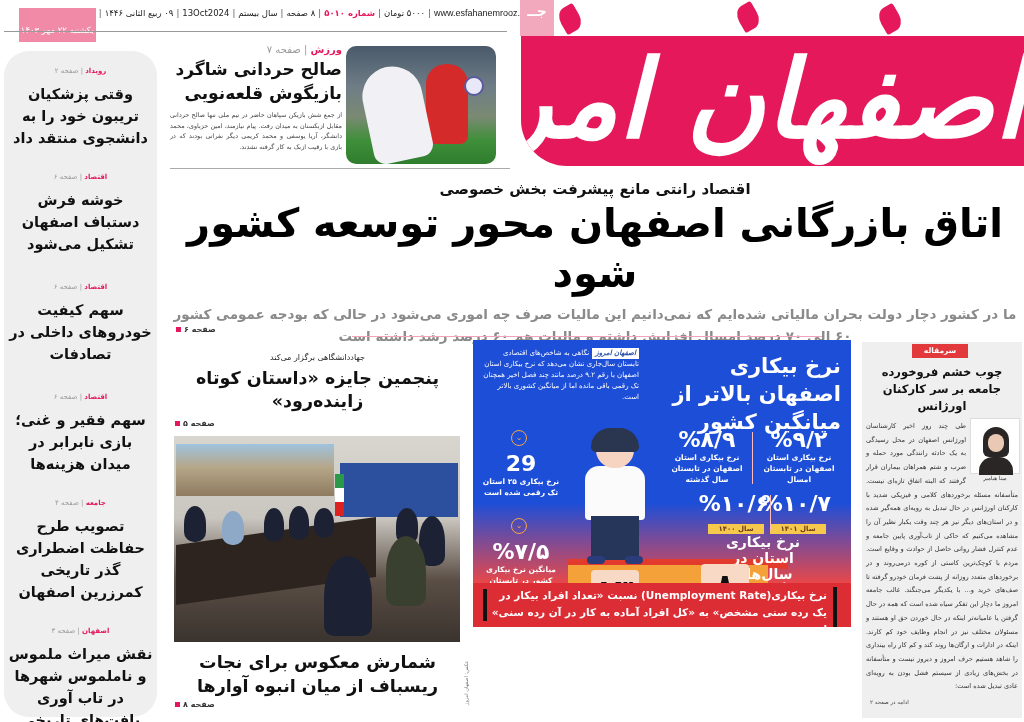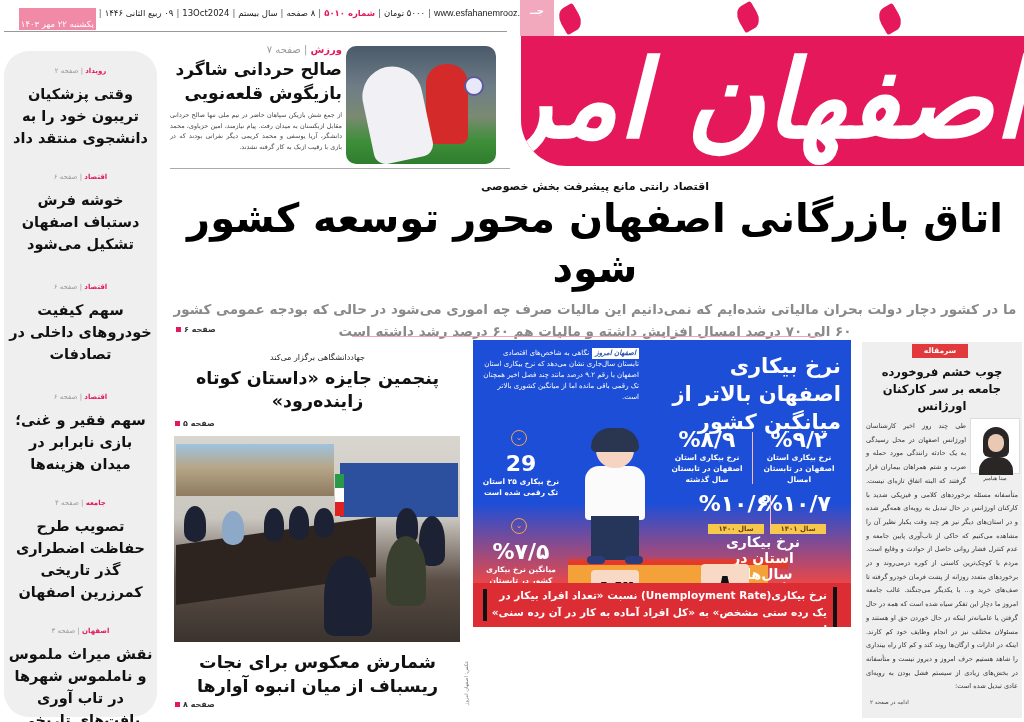--- a/index.html
+++ b/index.html
@@ -3,27 +3,27 @@
 <meta charset="utf-8">
 <style>
   * { box-sizing: border-box; margin: 0; padding: 0; }
   html, body { width: 1024px; height: 722px; overflow: hidden; background: #ffffff; }
   body { font-family: "DejaVu Sans", sans-serif; color: #111; position: relative; }
 
   
   .infobar { position: absolute; left: 0; top: 8px; width: 525px; height: 16px; font-size: 8.5px; color: #222; direction: rtl; white-space: nowrap; text-align: left; display:flex; flex-direction: row-reverse; justify-content: flex-end; gap: 3px; padding-left: 4px; }
   .infobar .red { color: #e4185a; font-weight: bold; }
   .infobar .sep { color: #555; }
-  .infobar .daytag { background: #f08aa6; color: #fff; padding: 11px 2px; }
+  .infobar .daytag { background: #f08aa6; color: #fff; padding: 17px 2px; }
   .infobar .url { direction: ltr; font-family: "Liberation Sans", sans-serif; font-size: 9px; }
   .infoline { position: absolute; left: 4px; top: 31px; width: 503px; height: 1px; background: #999; }
 
   
   .logo { position: absolute; left: 521px; top: 36px; width: 503px; height: 130px; background: #e4185a; border-radius: 0 0 0 46px; overflow: hidden; }
-  .logo-tab { position: absolute; left: 520px; top: 0; width: 34px; height: 36px; background: #f3a9bd; color: #fff; font-size: 10px; font-weight: bold; text-align: center; line-height: 22px; }
+  .logo-tab { position: absolute; left: 520px; top: 0; width: 34px; height: 36px; background: #f3a9bd; color: #fff; font-size: 14px; font-weight: bold; text-align: center; line-height: 22px; }
   .logo-text { position: absolute; left: 0; right: 0; top: -22px; text-align: center; font-family: "DejaVu Serif", serif; font-weight: bold; font-style: italic; font-size: 108px; color: #fff; direction: rtl; letter-spacing: -4px; line-height: 170px; white-space: nowrap; }
   .logo-dot { position: absolute; background: #e4185a; width: 20px; height: 26px; border-radius: 50% 10% 50% 10%; transform: rotate(-30deg); }
 
   
   .leftcol { position: absolute; left: 4px; top: 51px; width: 153px; height: 666px; background: #efefef; border-radius: 25px; }
   .lc-item { text-align: center; direction: rtl; padding: 0 4px; }
   .kicker { font-size: 7px; color: #999; margin-bottom: 8px; }
   .kicker .cat { color: #e4185a; font-weight: bold; }
   .lc-title { font-size: 14.5px; font-weight: bold; line-height: 22px; color: #111; }
 
@@ -36,21 +36,21 @@
   .ball { position: absolute; right: 12px; top: 30px; width: 20px; height: 20px; border-radius: 50%; background: #e8e8f8; border: 2px solid #5a5aa0; }
   .sport-text { position: absolute; left: 0; top: 0; width: 172px; direction: rtl; text-align: right; }
   .sport-kicker { font-size: 10px; color: #999; margin-top: 1px; }
   .sport-kicker .cat { color: #e4185a; font-weight: bold; }
   .sport-title { font-size: 17px; font-weight: bold; line-height: 24px; margin-top: 2px; }
   .sport-body { font-size: 6.4px; line-height: 10.5px; color: #444; margin-top: 5px; text-align: justify; }
   .sport-line { position: absolute; left: 170px; top: 168px; width: 340px; height: 1px; background: #aaa; }
 
   
   .main { position: absolute; left: 170px; top: 180px; width: 850px; direction: rtl; text-align: center; }
-  .surtitle { font-size: 11px; font-weight: bold; color: #111; }
+  .surtitle { font-size: 15px; font-weight: bold; color: #111; }
   .headline { font-size: 40px; font-weight: 900; color: #000; line-height: 50px; letter-spacing: -1px; font-family: "DejaVu Sans", sans-serif; }
   .lede { font-size: 13.5px; color: #8a8a8a; line-height: 22px; margin-top: 5px; font-weight: bold; }
   .pageref { font-size: 8px; color: #333; font-weight: bold; direction: rtl; }
   .pageref::after { content: ""; display: inline-block; width: 5px; height: 5px; background: #e4185a; margin-right: 3px; }
   .main-ref { position: absolute; left: 176px; top: 325px; }
   .redline { position: absolute; left: 352px; top: 336px; width: 470px; height: 1px; background: #f1a3b7; }
 
   
   .jihad { position: absolute; left: 175px; top: 350px; width: 285px; direction: rtl; text-align: center; }
   .jihad-kicker { font-size: 8px; color: #222; margin-top: 3px; }

